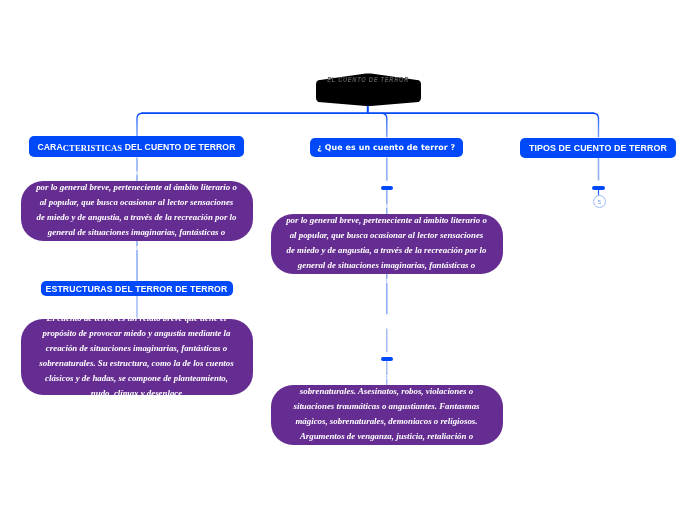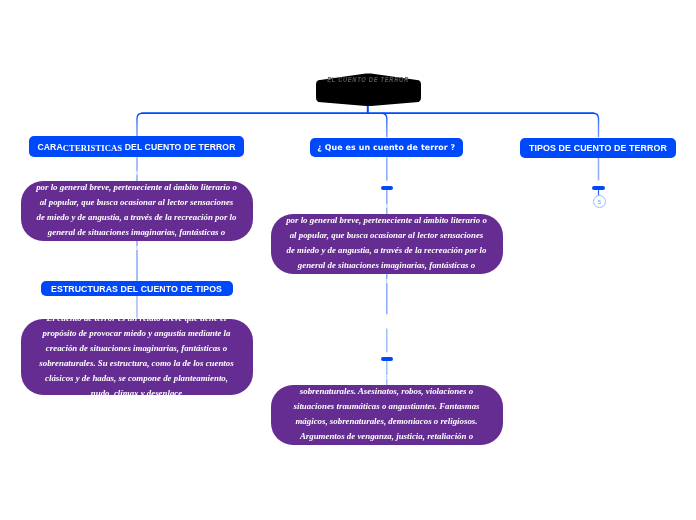--- a/index.html
+++ b/index.html
@@ -86,21 +86,21 @@
     <span>CARA</span>
       <span style="font-size:8.62px;font-family:'Liberation Serif',serif;position:relative;top:1px">CTERISTICAS</span>
       <span style="white-space:pre"> DEL CUENTO DE TERROR</span>
   </div>
 
   <div class="node branch" id="b3" style="left:520px;top:137.5px;width:156px;height:20px;font-size:8.85px;">
     <span>TIPOS DE CUENTO DE TERROR</span>
   </div>
 
   <div class="node branch" id="b4" style="left:40.5px;top:281.2px;width:192px;height:15px;font-size:8.72px;">
-    <span>ESTRUCTURAS DEL CUENTO DE TIPOS</span>
+    <span>ESTRUCTURAS DEL TERROR DE TERROR</span>
   </div>
 
 
   <div class="node note" id="n1" style="left:20.5px;top:181px;width:232px;height:60px;font-size:8.85px;">
     <span>Un cuento de terror o relato de terror es una narración por lo general breve, perteneciente al ámbito literario o al popular, que busca ocasionar al lector sensaciones de miedo y de angustia, a través de la recreación por lo general de situaciones imaginarias, fantásticas o sobrenaturales</span>
   </div>
 
   <div class="node note" id="n2" style="left:20.5px;top:319px;width:232px;height:76px;font-size:8.85px;">
     <span>El cuento de terror es un relato breve que tiene el propósito de provocar miedo y angustia mediante la creación de situaciones imaginarias, fantásticas o sobrenaturales. Su estructura, como la de los cuentos clásicos y de hadas, se compone de planteamiento, nudo, clímax y desenlace</span>
   </div>

